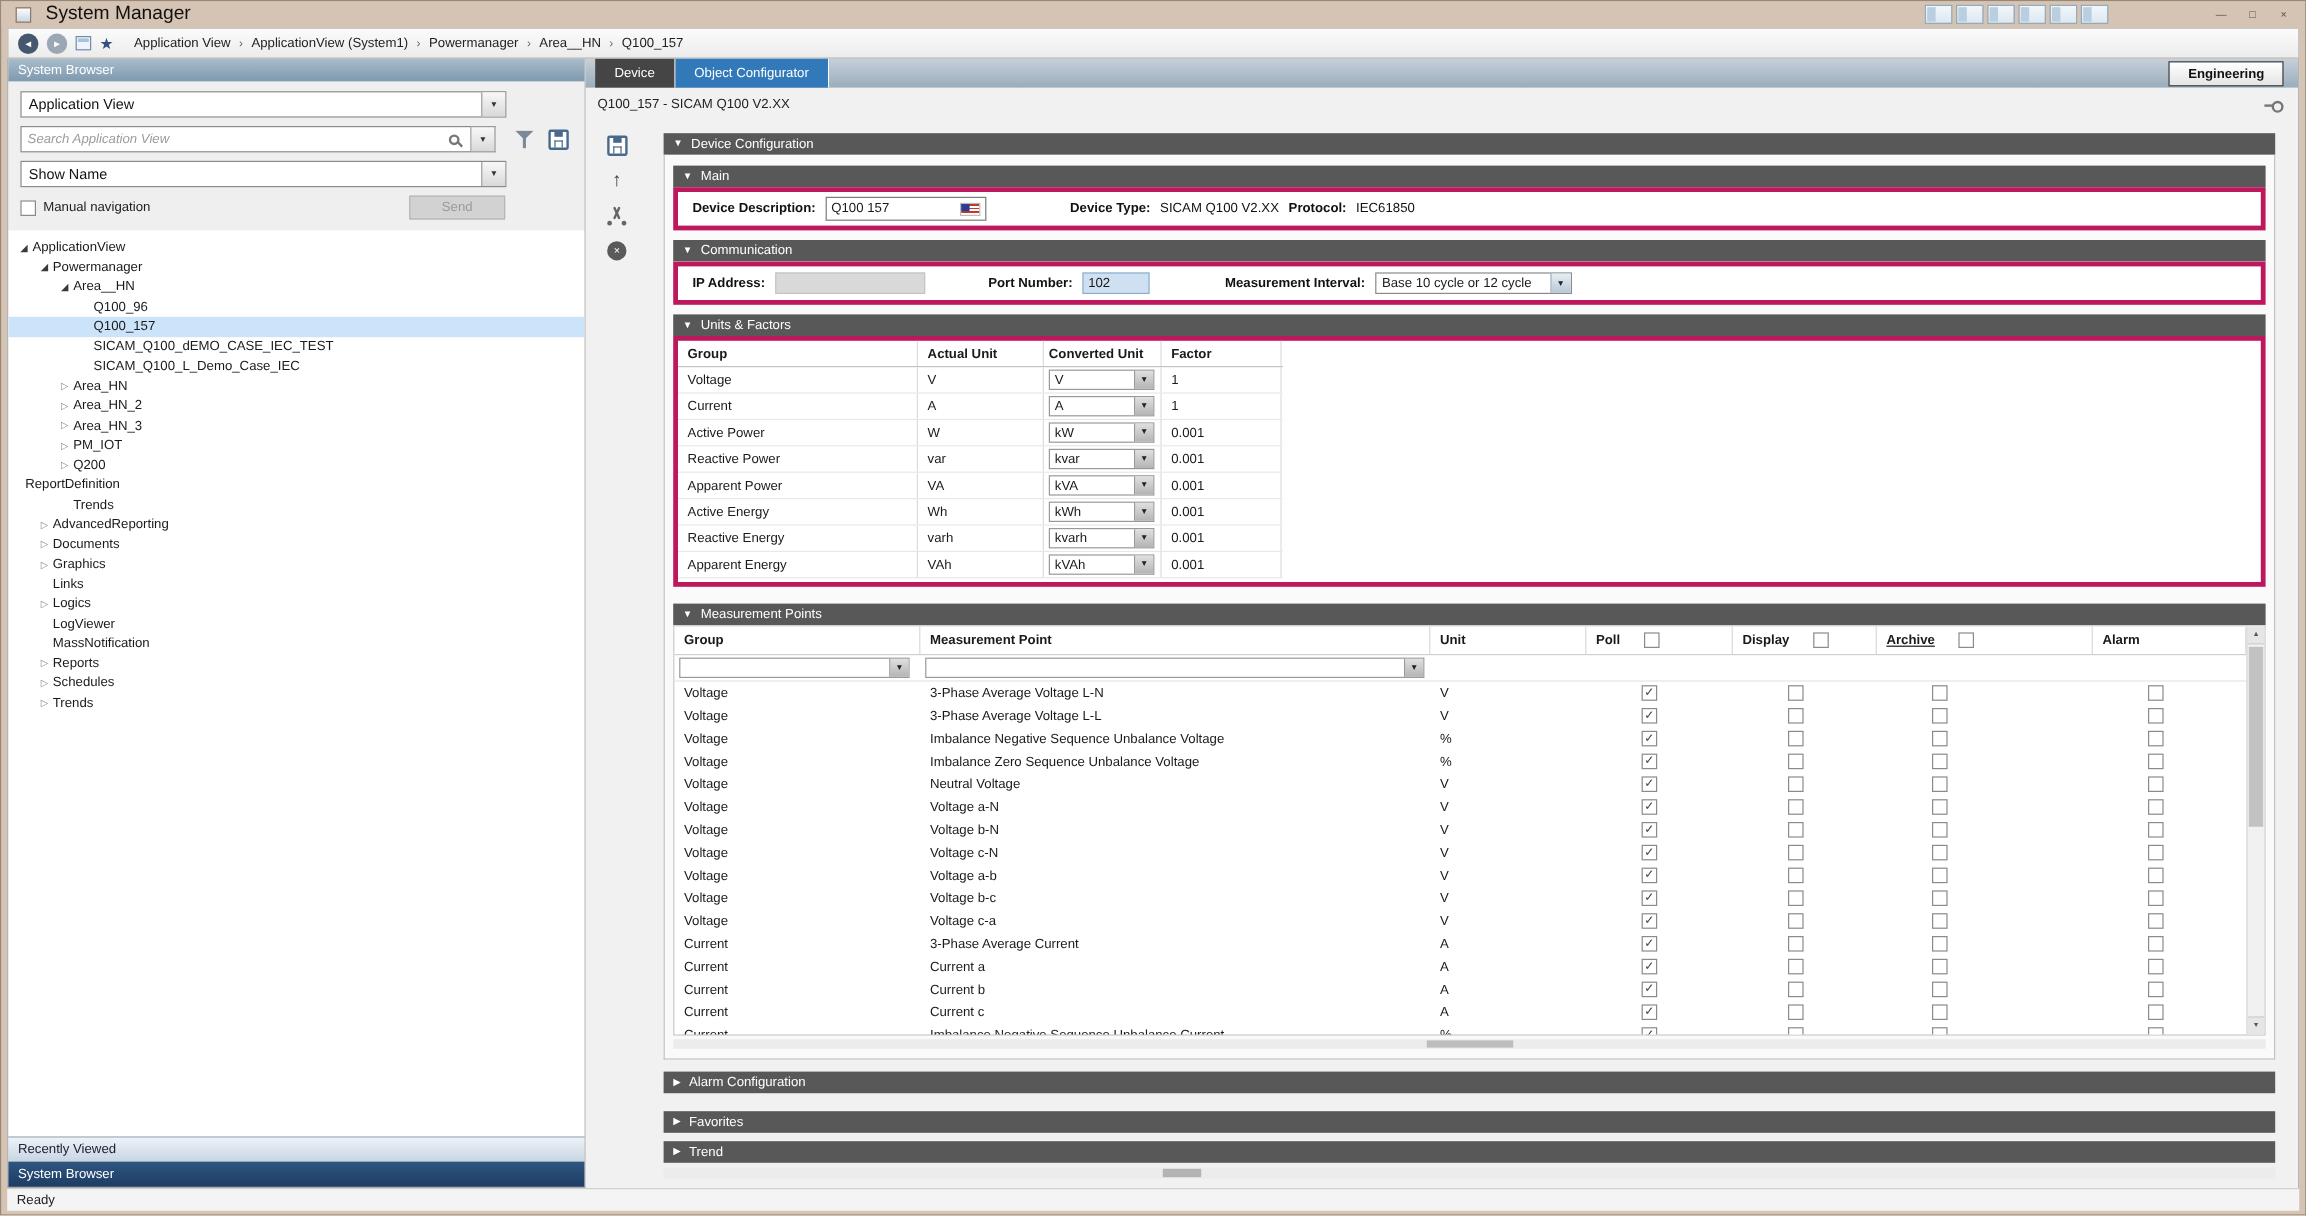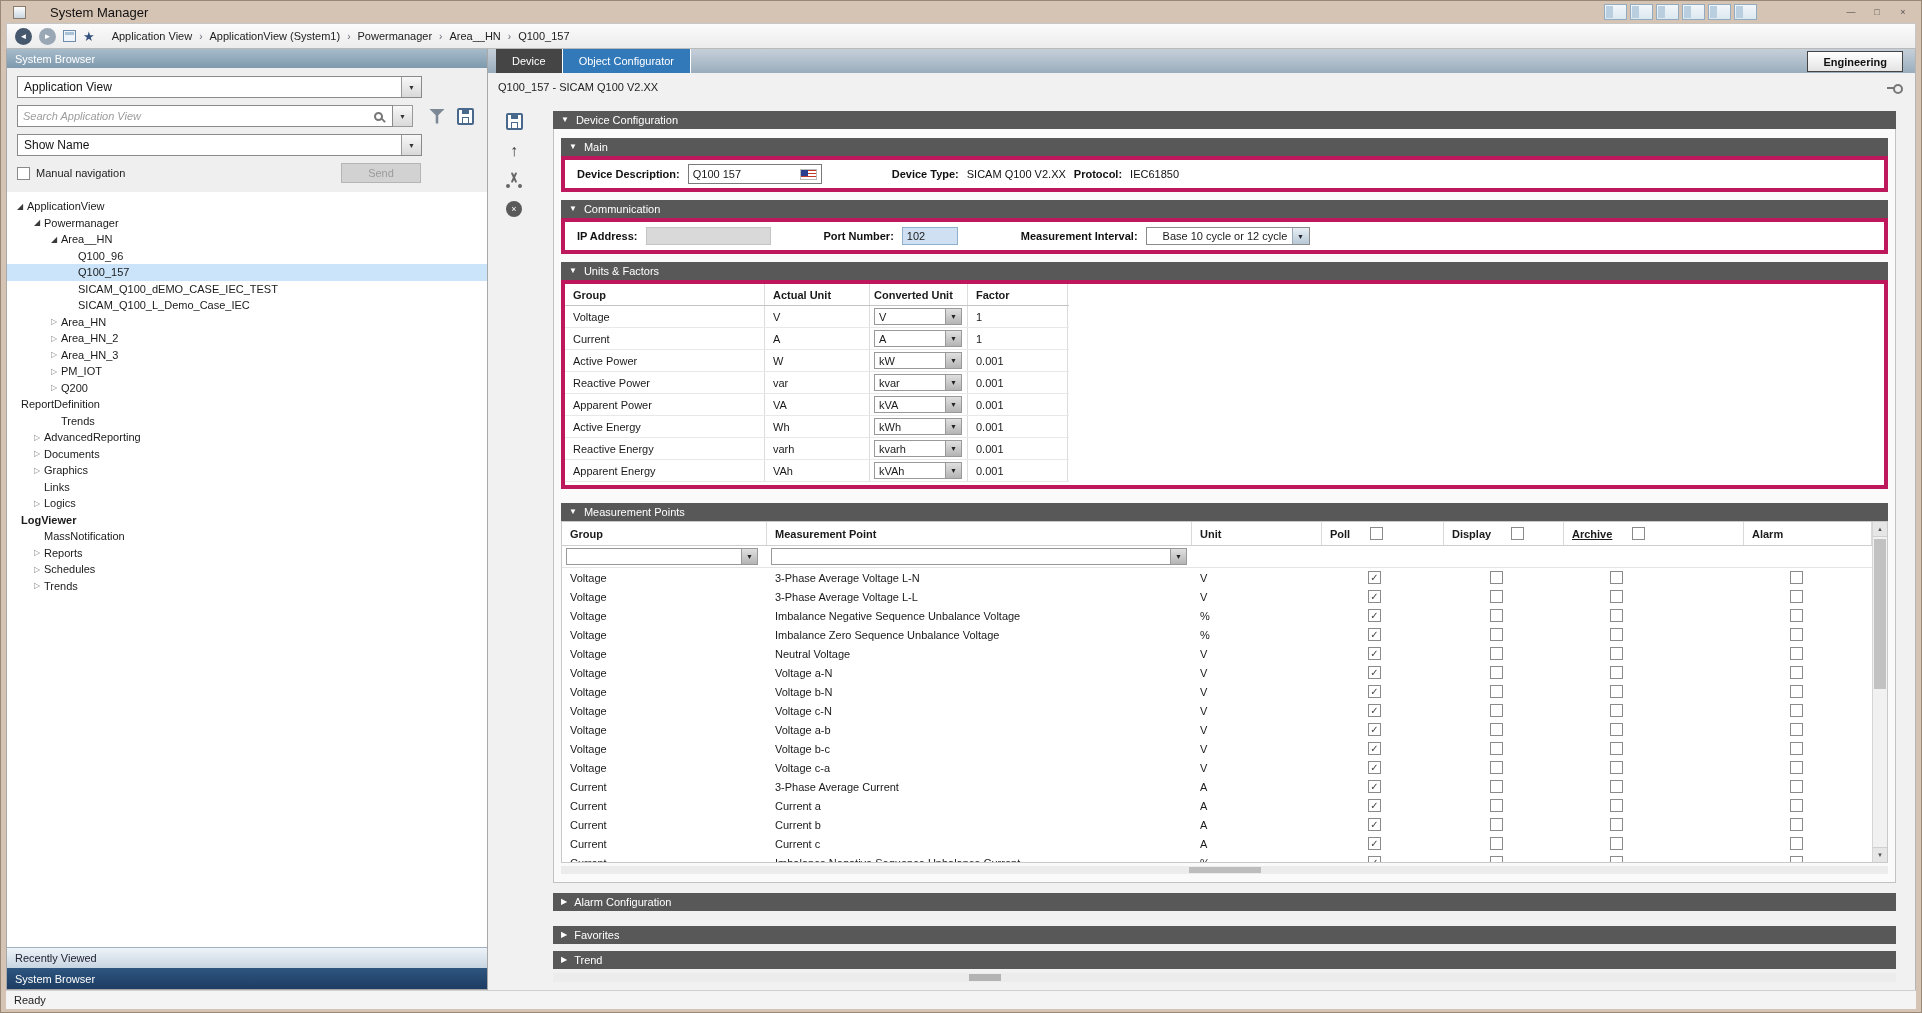--- a/index.html
+++ b/index.html
@@ -3,21 +3,21 @@
 <meta charset="utf-8">
 <style>
 *{margin:0;padding:0;box-sizing:border-box}
 html,body{width:1922px;height:1013px;overflow:hidden}
 body{font-family:"Liberation Sans",sans-serif;background:#d5c3b3;position:relative;font-size:11px;color:#1a1a1a}
 .app{position:absolute;inset:0;border:1px solid #9a8876;overflow:hidden}
 
 
 .titlebar{position:absolute;top:0;left:0;right:0;height:22px;display:flex;align-items:center;padding:0 8px;background:#d5c3b3}
 .app-icon{width:13px;height:13px;border:1px solid #8a7a6a;background:linear-gradient(#fdfdfd,#c9d6e2);margin-left:4px}
-.title{font-size:13px;color:#111;margin-left:24px}
+.title{font-size:16px;color:#111;margin-left:12px}
 .title-controls{margin-left:auto;display:flex;align-items:center}
 .dock-group{display:flex;gap:3px;margin-right:84px}
 .dock{width:23px;height:16px;border:1px solid #93abc0;background:linear-gradient(#f2f7fa,#dce8f0);position:relative}
 .dock::before{content:"";position:absolute;left:1px;top:1px;bottom:1px;width:7px;background:#b9cede}
 .win-group{display:flex;gap:6px}
 .winbtn{width:20px;height:15px;display:flex;align-items:center;justify-content:center;font-size:9px;color:#555}
 
 
 .navbar{position:absolute;top:22px;left:5px;right:5px;height:26px;background:linear-gradient(#fbfbfb,#ececec);border:1px solid #c6c6c6;border-bottom:1px solid #b9b9b9;display:flex;align-items:center;padding:0 8px;gap:7px}
 .navbtn{width:17px;height:17px;border-radius:50%;color:#fff;font-size:8px;display:flex;align-items:center;justify-content:center;flex:0 0 auto}
@@ -98,21 +98,21 @@
 .fvalue{color:#111;white-space:nowrap}
 .g45{margin-left:45px}
 .g55{margin-left:55px}
 .g62{margin-left:62px}
 .g70{}
 .desc-input{width:134px;height:20px;border:1px solid #7a7a7a;display:flex;align-items:center;justify-content:space-between;padding:0 4px;background:#fff}
 .flag{width:17px;height:11px;background:repeating-linear-gradient(#c0392b 0 1.5px,#fff 1.5px 3px);position:relative;flex:0 0 auto;border:1px solid #bbb}
 .flag::before{content:"";position:absolute;left:0;top:0;width:7px;height:6px;background:#2a3d8f}
 .ip-box{width:125px;height:18px;background:#d9d9d9;border:1px solid #c4c4c4}
 .port-input{width:56px;height:18px;background:#cfe0f2;border:1px solid #8fb0cd;display:flex;align-items:center;padding-left:4px}
-.int-combo{width:164px;height:18px;border:1px solid #8a8a8a;background:#fff;display:flex;align-items:center;padding-left:16px;position:relative}
+.int-combo{width:164px;height:18px;border:1px solid #8a8a8a;background:#fff;display:flex;align-items:center;padding-left:5px;position:relative}
 .int-combo .cbtn{position:absolute;right:0;top:0;bottom:0;width:17px;background:linear-gradient(#e7eef4,#b7c8d6);border-left:1px solid #9aaabb;display:flex;align-items:center;justify-content:center;font-size:7px;color:#223}
 
 
 .uf-box{padding:0 0 3px 0;margin-bottom:0}
 .uf-head,.uf-row{display:flex;width:504px;align-items:center}
 .uf-head{height:22px;font-weight:bold;border-bottom:1px solid #c4c4c4}
 .uf-row{height:22px;border-bottom:1px solid #e8e8e8}
 .uf-cell{height:100%;display:flex;align-items:center;padding-left:8px;border-right:1px solid #dcdcdc}
 .uf-cell.c0{width:200px}
 .uf-cell.c1{width:105px}
@@ -295,21 +295,21 @@
           <div class="tree-label">Graphics</div>
         </div>
         <div class="tree-row" style="padding-left: 23px;">
           <div class="tree-arrow leaf"></div>
           <div class="tree-label">Links</div>
         </div>
         <div class="tree-row" style="padding-left: 23px;">
           <div class="tree-arrow collapsed">▷</div>
           <div class="tree-label">Logics</div>
         </div>
-        <div class="tree-row" style=" font-weight: bold;">
+        <div class="tree-row" style="padding-left: 23px;">
           <div class="tree-arrow leaf"></div>
           <div class="tree-label">LogViewer</div>
         </div>
         <div class="tree-row" style="padding-left: 23px;">
           <div class="tree-arrow leaf"></div>
           <div class="tree-label">MassNotification</div>
         </div>
         <div class="tree-row" style="padding-left: 23px;">
           <div class="tree-arrow collapsed">▷</div>
           <div class="tree-label">Reports</div>

